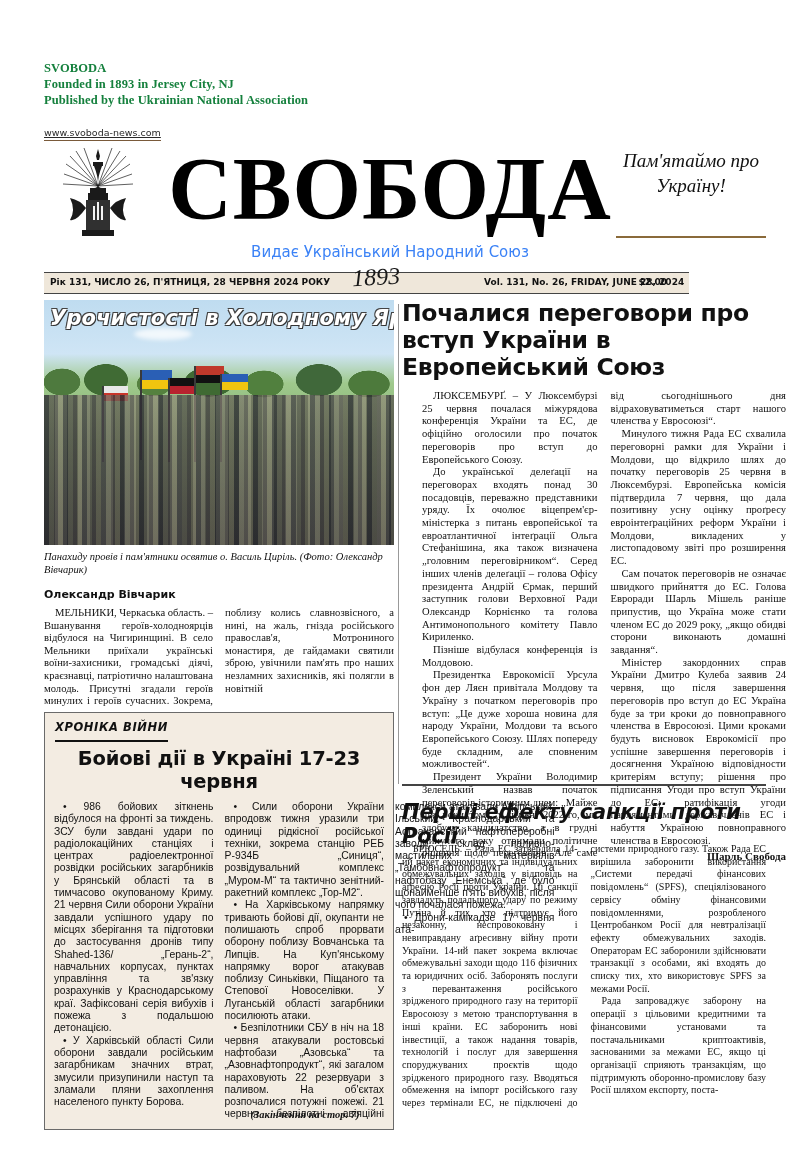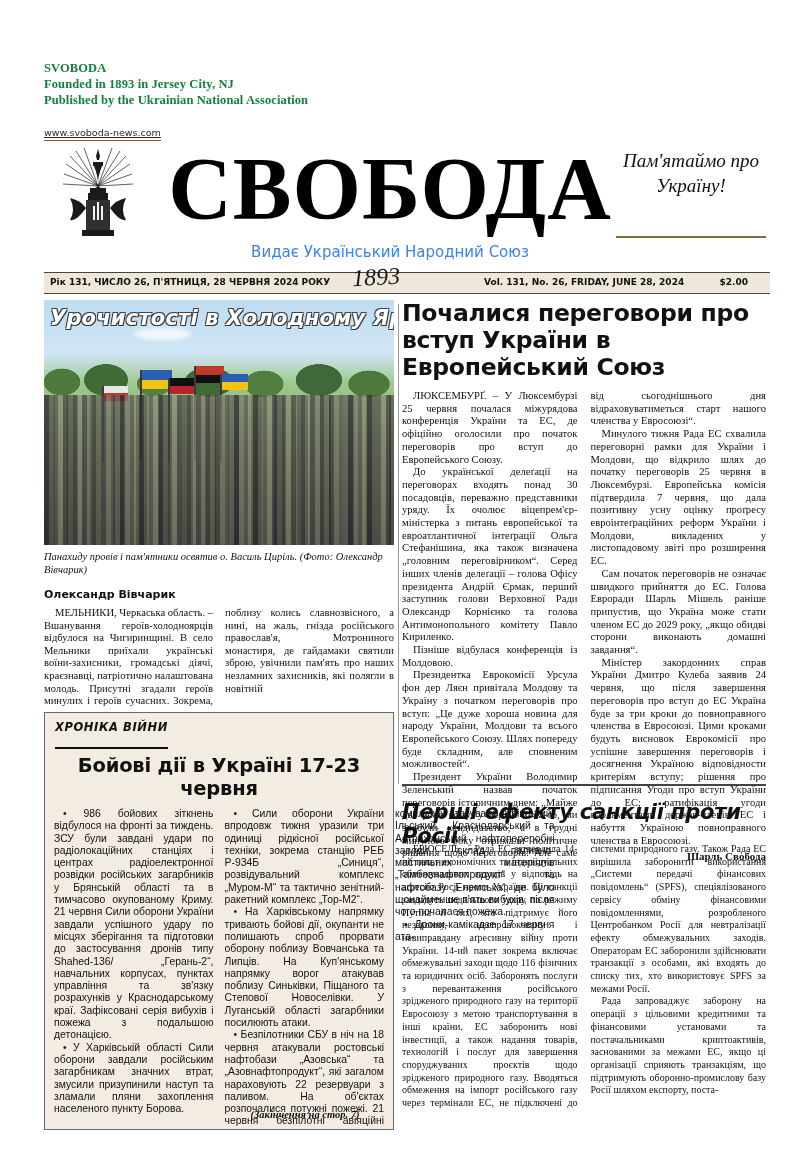--- a/index.html
+++ b/index.html
@@ -97,21 +97,21 @@
     width: 150px;
     height: 2px;
     background: #8a6a3a;
   }
 
   
   .dateline {
     position: absolute;
     left: 44px;
     top: 272px;
-    width: 726px;
+    width: 645px;
     height: 20px;
     background: #efe7da;
     border-top: 1px solid #444;
     border-bottom: 1px solid #444;
   }
   .dateline .dl-left {
     position: absolute;
     left: 6px; top: 4px;
     font-family: "DejaVu Sans", sans-serif;
     font-size: 9px;
@@ -283,21 +283,21 @@
   .warbox-kicker {
     margin: 7px 0 0 10px;
     font-family: "DejaVu Sans", sans-serif;
     font-style: italic;
     font-weight: bold;
     font-size: 11.5px;
     letter-spacing: .6px;
     color: #111;
     border-bottom: 2px solid #111;
     display: inline-block;
-    padding-bottom: 13px;
+    padding-bottom: 6px;
   }
   .warbox-title {
     margin: 5px 8px 0 8px;
     text-align: center;
     font-family: "DejaVu Sans", sans-serif;
     font-weight: bold;
     font-size: 19.5px;
     color: #111;
     letter-spacing: -.2px;
   }
@@ -341,20 +341,21 @@
     margin-top: 9px;
     column-count: 2;
     column-gap: 13px;
     width: 364px;
     font-family: "Liberation Serif", serif;
     font-size: 10.6px;
     line-height: 12.7px;
     text-align: justify;
     hyphens: auto;
     color: #111;
+    margin-left: 20px;
   }
   .lead-body p { margin: 0; text-indent: 11px; }
   .source {
     margin-top: 3px;
     text-align: right;
     font-family: "Liberation Serif", serif;
     font-weight: bold;
     font-size: 11px;
   }
 

